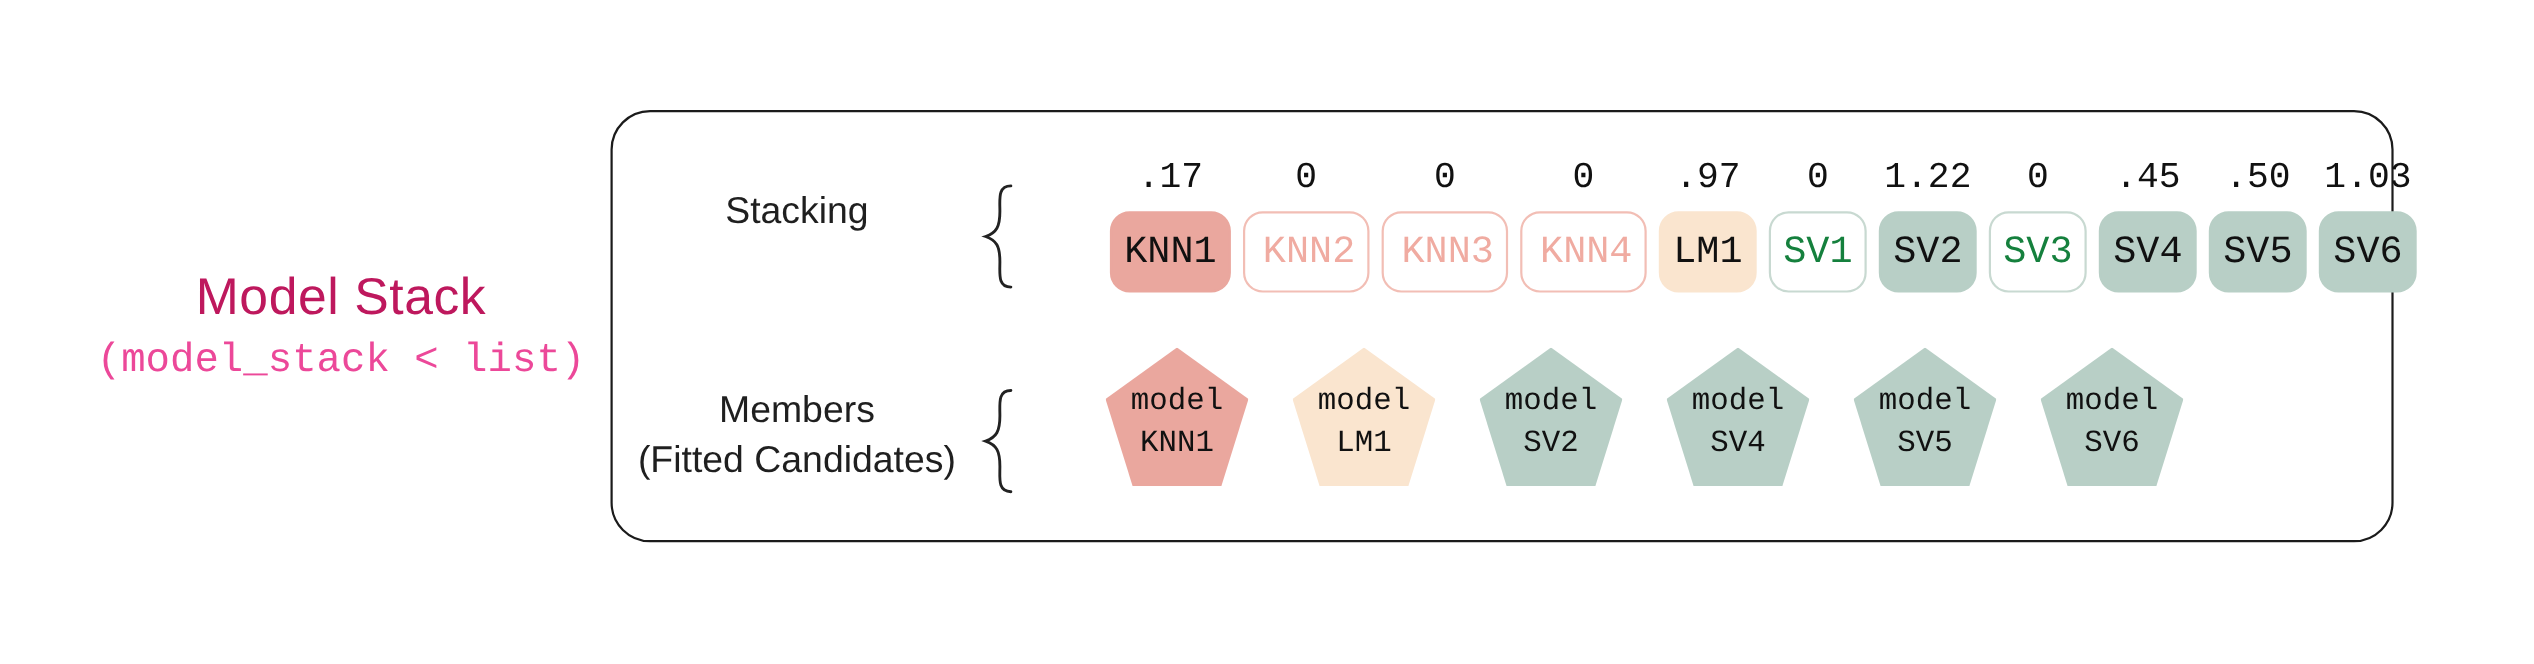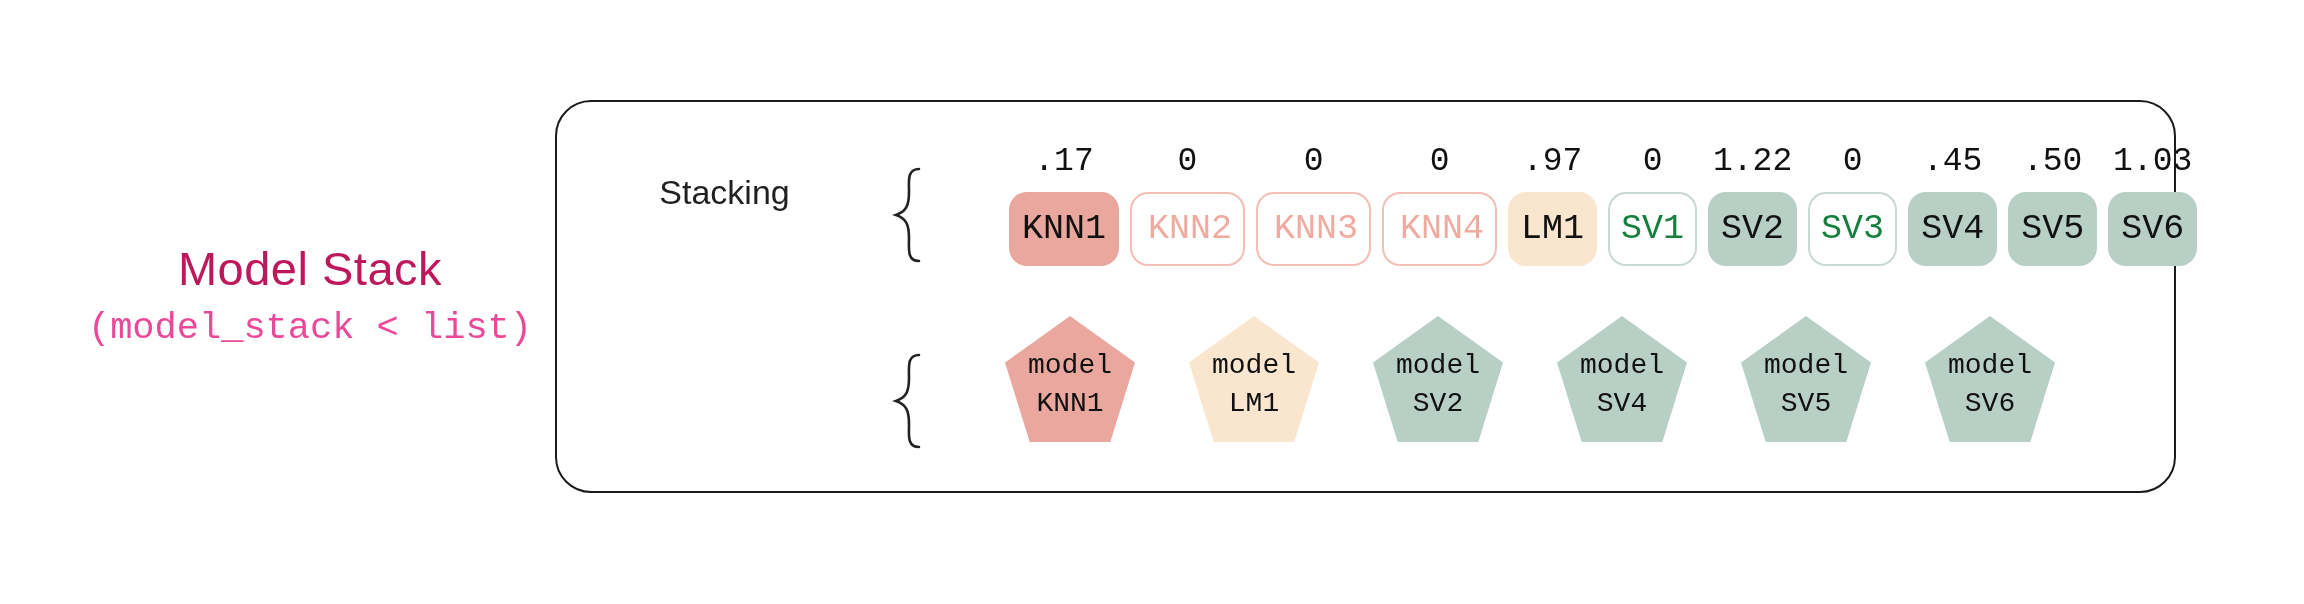--- a/index.html
+++ b/index.html
@@ -48,21 +48,21 @@
     padding:0 11px;border:2px solid transparent;
     font-family:"Liberation Mono","DejaVu Sans Mono",monospace;font-size:35px;white-space:nowrap;
   }
   .chip.salmon-filled{background:#eaa79e;border-color:#eaa79e;color:#111;}
   .chip.salmon-outline{background:#fff;border-color:#f2beb5;color:#f0aba1;padding-left:16px;}
   .chip.peach-filled{background:#fae5cf;border-color:#fae5cf;color:#111;}
   .chip.teal-outline{background:#fff;border-color:#c8d9d1;color:#15803d;}
   .chip.teal-filled{background:#b8cfc6;border-color:#b8cfc6;color:#111;}
 
   
-  .pentagons{position:absolute;left:448px;top:214px;display:flex;gap:54px;}
+  .pentagons{position:absolute;left:448px;top:214px;display:flex;gap:40px;}
   .pentagon{
     width:130px;height:126px;
     clip-path:polygon(50% 0%,100% 37%,81% 100%,19% 100%,0% 37%);
     display:flex;flex-direction:column;align-items:center;justify-content:center;
     padding-top:12px;box-sizing:border-box;
     font-family:"Liberation Mono","DejaVu Sans Mono",monospace;
     font-size:28px;line-height:38px;color:#111;text-align:center;
   }
   .pentagon.salmon{background:#eaa79e;}
   .pentagon.peach{background:#fae5cf;}
@@ -130,20 +130,24 @@
       <div class="chip-group">
         <div class="coef">.50</div>
         <div class="chip teal-filled">SV5</div>
       </div>
       <div class="chip-group">
         <div class="coef">1.03</div>
         <div class="chip teal-filled">SV6</div>
       </div>
     </div>
 
+    <div class="row-label members">
+      <div>Members</div>
+      <div>(Fitted Candidates)</div>
+    </div>
 
     <div class="brace members">
       <svg width="30" height="98" viewBox="0 0 30 98">
         <path d="M28,3 C16,3 18,15 18,26 C18,40 15,45.5 5,49 C15,52.5 18,58 18,72 C18,83 16,95 28,95" fill="none" stroke="#222" stroke-width="2.6" stroke-linecap="round"></path>
       </svg>
     </div>
 
     <div class="pentagons">
       <div class="pentagon salmon">
         <div>model</div>

